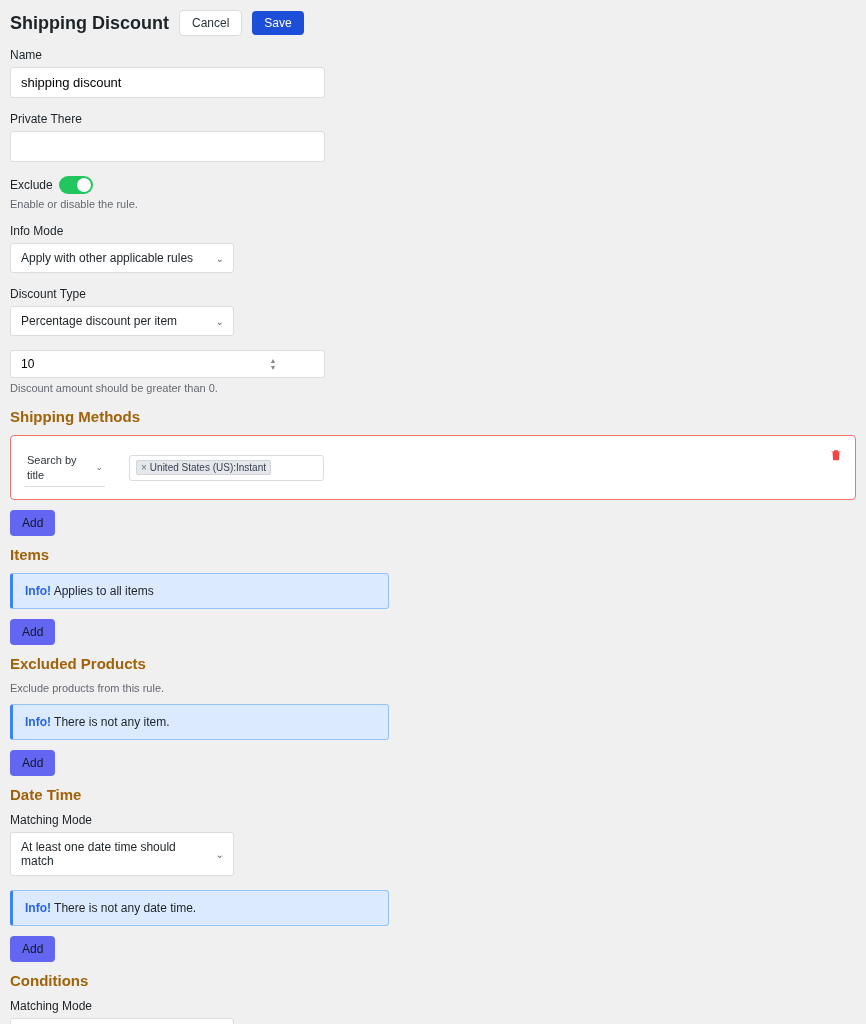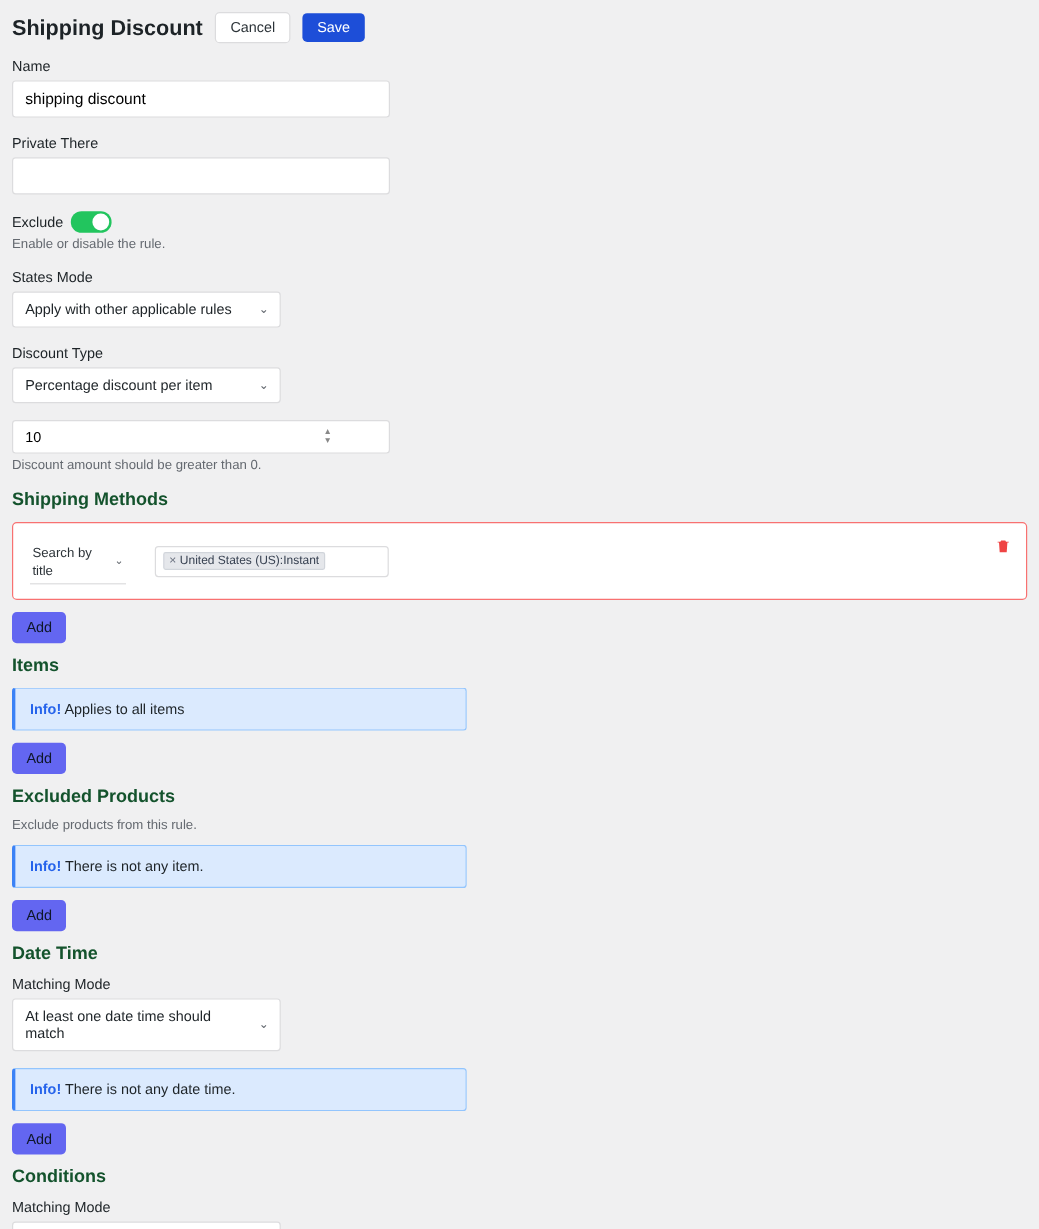--- a/index.html
+++ b/index.html
@@ -17,21 +17,21 @@
 .input-number { width: 315px; padding: 6px 10px; border: 1px solid #dcdcde; border-radius: 3px; font-size: 12px; background: #fff; position: relative; }
 .input-number-wrap { position: relative; width: 274px; }
 .stepper { position: absolute; right: 4px; top: 50%; transform: translateY(-50%); width: 14px; height: 18px; display:flex; flex-direction:column; justify-content:center; }
 .stepper-btn { height: 7px; font-size: 7px; line-height: 7px; color: #888; cursor: pointer; text-align:center; }
 .select-wrap { position: relative; width: 224px; }
 .select-input { width: 100%; padding: 7px 28px 7px 10px; border: 1px solid #dcdcde; border-radius: 3px; font-size: 12px; background: #fff; appearance: none; cursor: pointer; }
 .select-chevron { position: absolute; right: 10px; top: 50%; transform: translateY(-50%); pointer-events: none; color: #646970; font-size: 10px; }
 .toggle { position: relative; width: 34px; height: 18px; background: #22c55e; border-radius: 10px; display: inline-block; vertical-align: middle; margin-left: 6px; cursor: pointer; }
 .toggle-knob { position: absolute; right: 2px; top: 2px; width: 14px; height: 14px; background: #fff; border-radius: 50%; }
 .status-row { display: flex; align-items: center; }
-.section-heading { font-size: 15px; font-weight: 600; color: #14532d; margin-top: 10px; margin-bottom: 10px; }
+.section-heading { font-size: 15px; font-weight: 600; color: #a16207; margin-top: 10px; margin-bottom: 10px; }
 .panel { border: 1px solid #dcdcde; border-radius: 4px; background: #fff; padding: 12px 14px; margin-bottom: 10px; position: relative; }
 .panel-red { border: 1px solid #f87171; }
 .panel-inner-row { display: flex; align-items: center; gap: 18px; }
 .mini-select-wrap { position: relative; width: 80px; border-bottom: 1px solid #dcdcde; padding: 4px 16px 4px 2px; margin-right: 6px; }
 .mini-select-text { font-size: 11px; color: #2c3338; }
 .mini-select-chev { position: absolute; right: 2px; top: 50%; transform: translateY(-50%); font-size: 9px; color: #646970; }
 .tag-input { flex: 0 0 195px; border: 1px solid #dcdcde; border-radius: 3px; padding: 4px 6px; min-height: 26px; display: flex; align-items: flex-start; flex-wrap: wrap; gap: 4px; }
 .chip { background: #e5e7eb; border: 1px solid #d1d5db; border-radius: 2px; padding: 1px 4px; font-size: 10px; color: #374151; display: inline-flex; align-items: center; gap: 3px; }
 .chip-x { font-size: 10px; color: #6b7280; cursor: pointer; }
 .trash-icon { position: absolute; right: 12px; top: 12px; width: 14px; height: 14px; cursor: pointer; color: #ef4444; }
@@ -63,21 +63,21 @@
   <div class="status-row">
     <span class="field-label" style="margin-bottom:0">Exclude</span>
     <span class="toggle">
         <span class="toggle-knob"></span>
       </span>
   </div>
   <div class="field-hint">Enable or disable the rule.</div>
 </div>
 
 <div class="field-group">
-  <label class="field-label">States Mode</label>
+  <label class="field-label">Info Mode</label>
   <div class="select-wrap">
     <div class="select-input">Apply with other applicable rules</div>
     <span class="select-chevron">⌄</span>
   </div>
 </div>
 
 <div class="field-group">
   <label class="field-label">Discount Type</label>
   <div class="select-wrap">
     <div class="select-input">Percentage discount per item</div>

